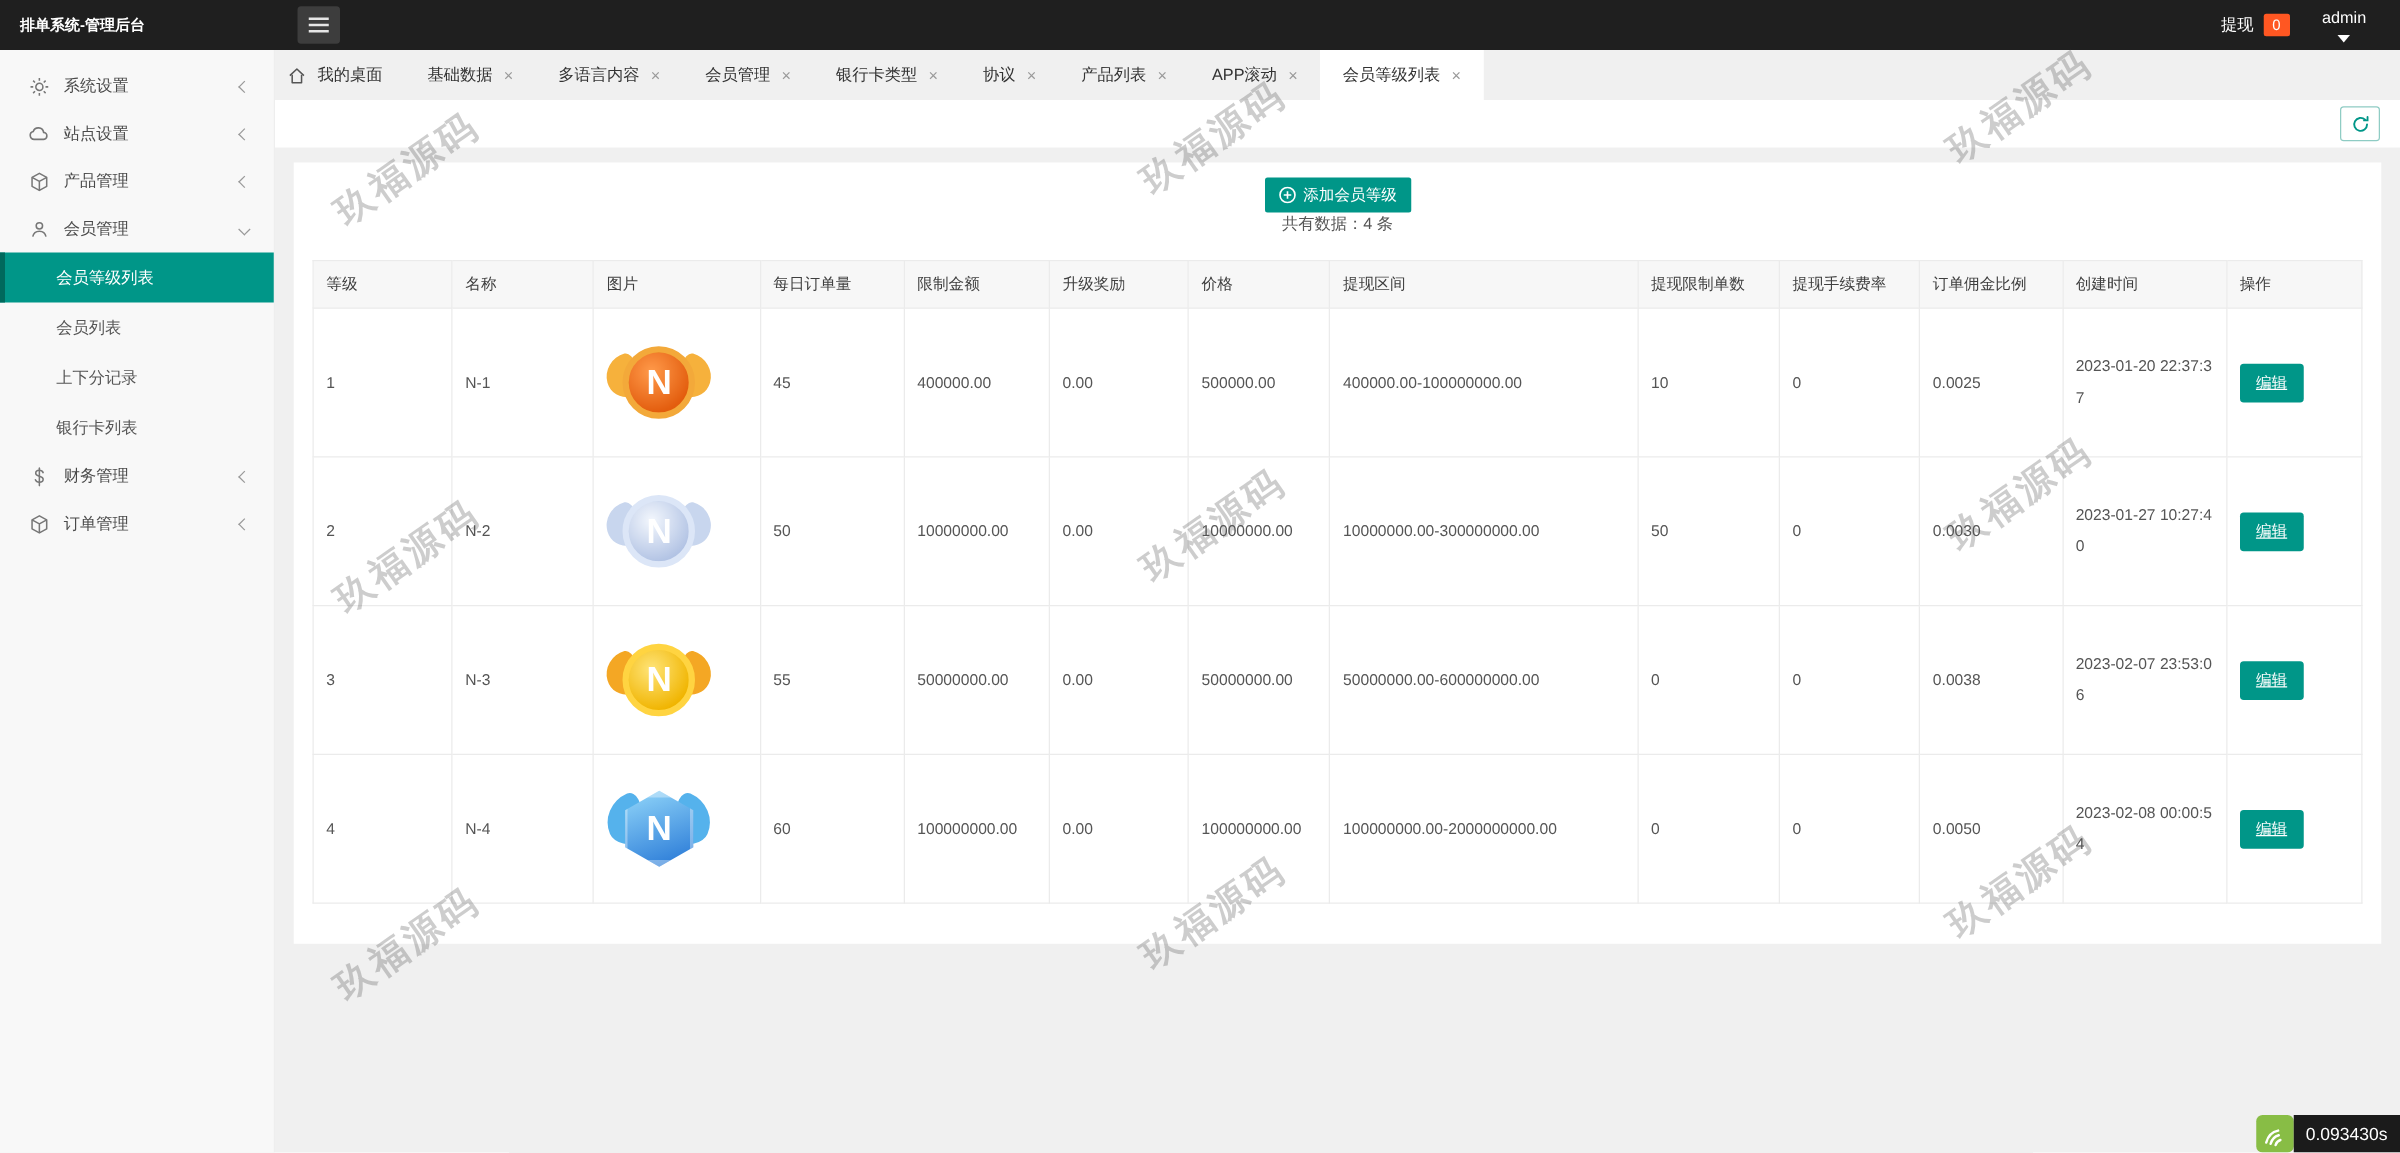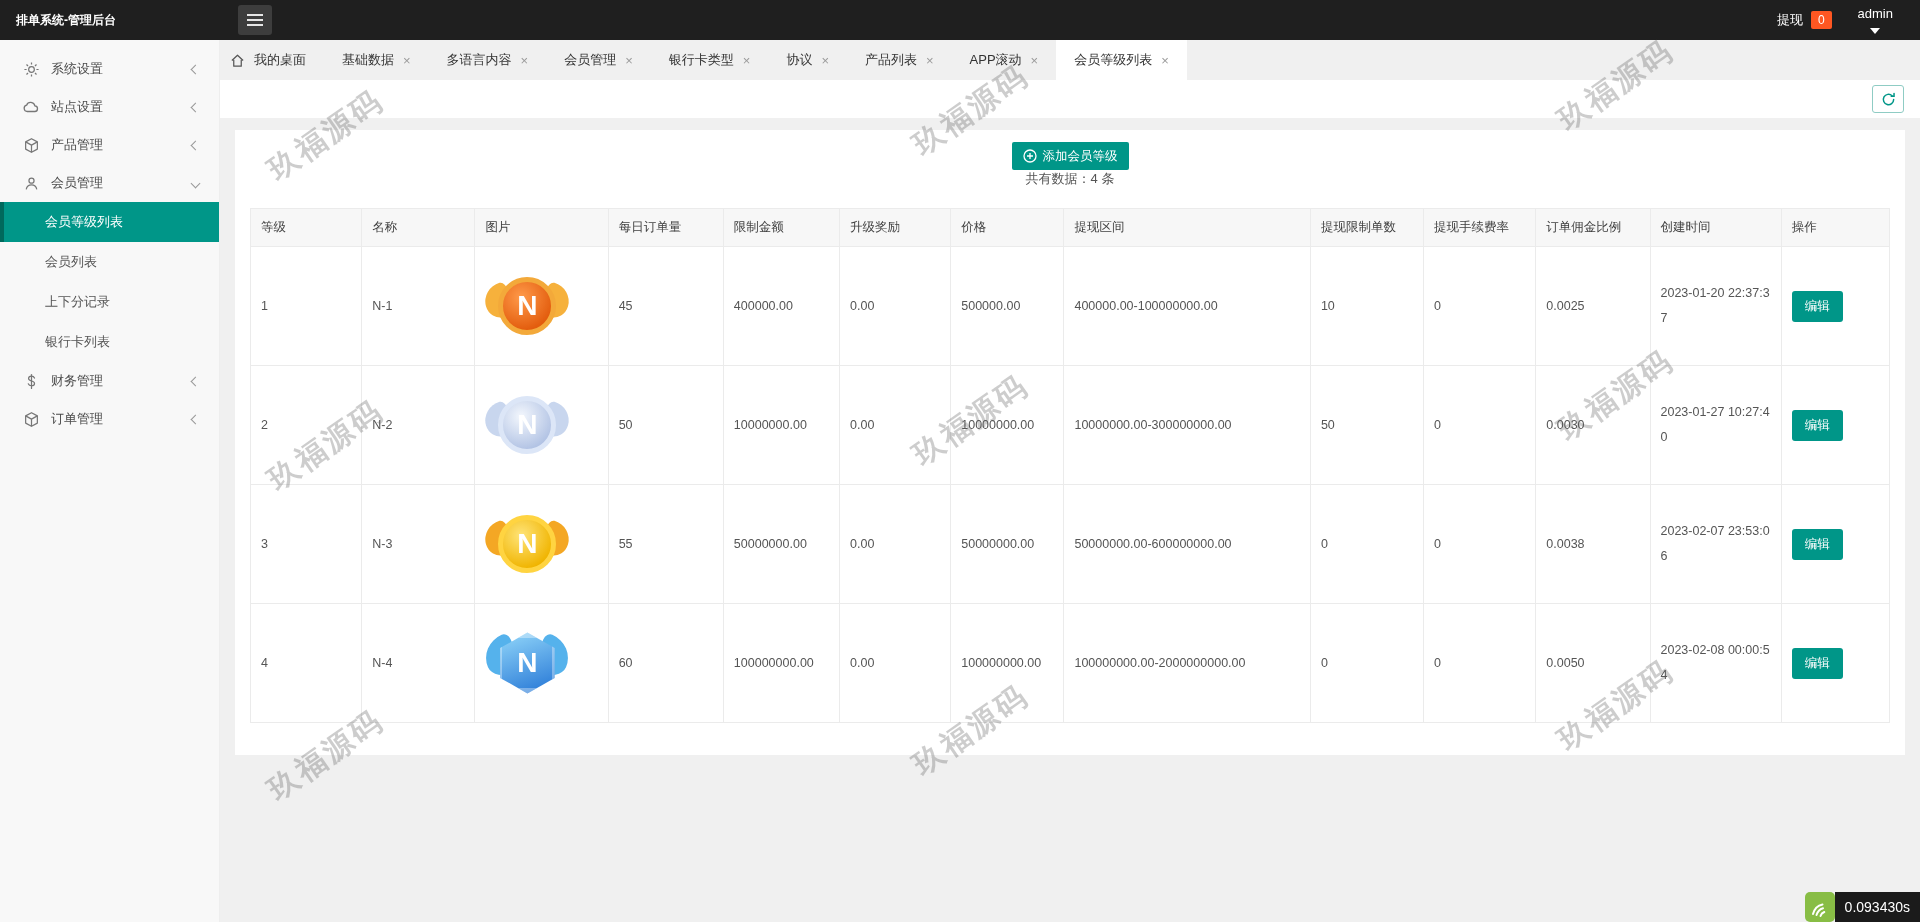--- a/index.html
+++ b/index.html
@@ -49,21 +49,21 @@
   .card-head{display:flex;align-items:center;justify-content:space-between;margin-bottom:20px;flex-direction:column;}
   .add-btn{background:var(--accent);color:#fff;border:none;border-radius:2px;height:28px;padding:0 11px;
            font-size:12.5px;display:flex;align-items:center;gap:6px;cursor:pointer;}
   .total{font-size:13px;color:#555;}
 
   table{width:100%;border-collapse:collapse;table-layout:fixed;}
   th,td{border:1px solid #ebebeb;text-align:left;padding:6px 10px;font-size:12.5px;color:#555;
         word-break:break-all;line-height:2;vertical-align:middle;}
   th{background:#f7f7f7;color:#3f3f3f;font-weight:normal;height:38px;padding:0 10px;}
   tbody tr{height:119px;}
-  .edit-btn{background:var(--accent);color:#fff;border:none;border-radius:3px;padding:7px 13px;font-size:12.5px;cursor:pointer;}
+  .edit-btn{background:var(--accent);color:#fff;border:none;border-radius:3px;padding:7px 13px;font-size:12.5px;cursor:pointer;text-decoration:underline;}
 
   
   .medal{position:relative;width:84px;height:76px;margin:2px 0;}
   .medal .wing{position:absolute;top:16px;width:26px;height:34px;}
   .medal .wing.l{left:0;border-radius:75% 25% 45% 55%/55% 35% 65% 45%;transform:rotate(-16deg);}
   .medal .wing.r{right:0;border-radius:25% 75% 55% 45%/35% 55% 45% 65%;transform:rotate(16deg);}
   .medal .coin{position:absolute;left:50%;top:50%;transform:translate(-50%,-50%);width:58px;height:58px;border-radius:50%;
         display:flex;align-items:center;justify-content:center;color:#fff;font-weight:bold;font-size:28px;z-index:2;}
   .medal.orange .wing{background:#f6b13c;}
   .medal.orange .coin{background:radial-gradient(circle at 38% 32%,#ff9a4a,#e35d0e 74%);border:5px solid #f3a93a;}

